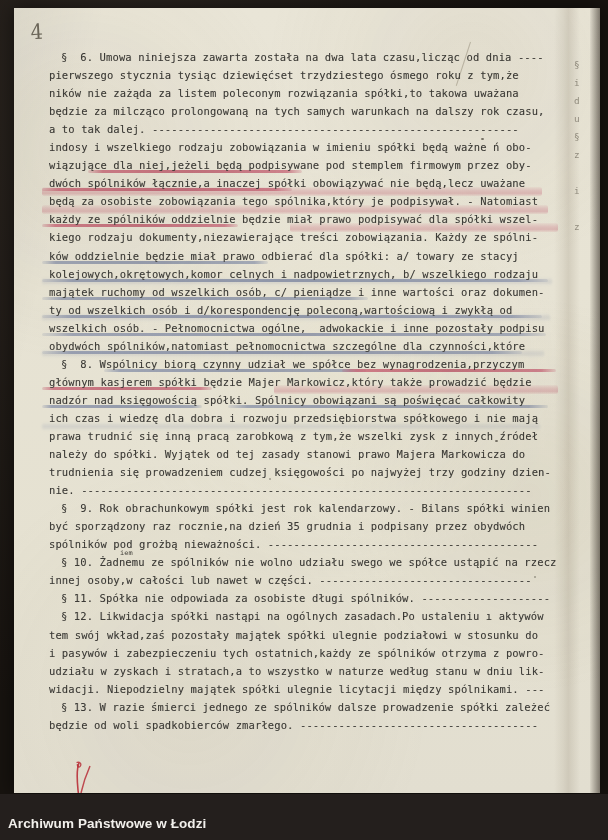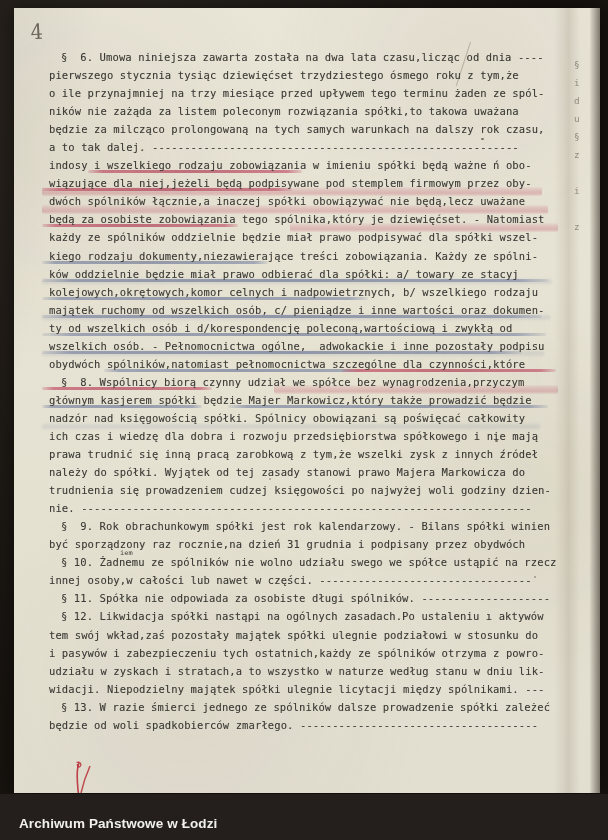--- a/index.html
+++ b/index.html
@@ -226,21 +226,21 @@
     background: #241f1d;
     display: flex;
     align-items: center;
   }
   .watermark span {
     color: #f2f0ec;
     font-family: "Liberation Sans", sans-serif;
     font-size: 13.5px;
     font-weight: 700;
     letter-spacing: 0.1px;
-    padding-left: 19px;
+    padding-left: 8px;
     margin-top: 13px;
   }
 </style>
 </head>
 <body>
 
 <div id="page">
 
   <div class="backdrop"></div>
 
@@ -273,46 +273,46 @@
         <div class="mark red" style="left: 74px; width: 214px; top: 162.3px;"></div>
         <div class="mark red" style="left: 28px; width: 250px; top: 180.35px;"></div>
         <div class="mark red" style="left: 28px; width: 196px; top: 216.45px;"></div>
         <div class="mark red" style="left: 328px; width: 214px; top: 360.85px;"></div>
         <div class="mark red" style="left: 28px; width: 170px; top: 378.9px;"></div>
       </div>
 
     <div class="body" id="text-body">
         <div class="ln ind">§  6. Umowa niniejsza zawarta została na dwa lata czasu,licząc od dnia ----</div>
         <div class="ln">pierwszego stycznia tysiąc dziewięćset trzydziestego ósmego roku z tym,że</div>
-        <div class="ln">o ile przynajmniej na trzy miesiące przed upływem tego terminu żaden ze spól-</div>
         <div class="ln">ników nie zażąda za listem poleconym rozwiązania spółki,to takowa uważana</div>
         <div class="ln">będzie za milcząco prolongowaną na tych samych warunkach na dalszy rok czasu,</div>
         <div class="ln">a to tak dalej. ---------------------------------------------------------</div>
         <div class="ln">indosy i wszelkiego rodzaju zobowiązania w imieniu spółki będą ważne ń obo-</div>
         <div class="ln">wiązujące dla niej,jeżeli będą podpisywane pod stemplem firmowym przez oby-</div>
         <div class="ln">dwóch spólników łącznie,a inaczej spółki obowiązywać nie będą,lecz uważane</div>
-        <div class="ln">będą za osobiste zobowiązania tego spólnika,który je dziewięćset. - Natomiast</div>
+        <div class="ln">będą za osobiste zobowiązania tego spólnika,który je podpisywał. - Natomiast</div>
         <div class="ln">każdy ze spólników oddzielnie będzie miał prawo podpisywać dla spółki wszel-</div>
         <div class="ln">kiego rodzaju dokumenty,niezawierające treści zobowiązania. Każdy ze spólni-</div>
         <div class="ln">ków oddzielnie będzie miał prawo odbierać dla spółki: a/ towary ze stacyj</div>
         <div class="ln">kolejowych,okrętowych,komor celnych i nadpowietrznych, b/ wszelkiego rodzaju</div>
         <div class="ln">majątek ruchomy od wszelkich osób, c/ pieniądze i inne wartości oraz dokumen-</div>
         <div class="ln">ty od wszelkich osób i d/korespondencję poleconą,wartościową i zwykłą od</div>
         <div class="ln">wszelkich osób. - Pełnomocnictwa ogólne,  adwokackie i inne pozostały podpisu</div>
         <div class="ln">obydwóch spólników,natomiast pełnomocnictwa szczególne dla czynności,które</div>
         <div class="ln ind">§  8. Wspólnicy biorą czynny udział we spółce bez wynagrodzenia,przyczym</div>
         <div class="ln">głównym kasjerem spółki będzie Majer Markowicz,który także prowadzić będzie</div>
         <div class="ln">nadzór nad księgowością spółki. Spólnicy obowiązani są poświęcać całkowity</div>
         <div class="ln">ich czas i wiedzę dla dobra i rozwoju przedsiębiorstwa spółkowego i nie mają</div>
         <div class="ln">prawa trudnić się inną pracą zarobkową z tym,że wszelki zysk z innych źródeł</div>
         <div class="ln">należy do spółki. Wyjątek od tej zasady stanowi prawo Majera Markowicza do</div>
-        <div class="ln">trudnienia się prowadzeniem cudzej księgowości po najwyżej woli godziny dzien-</div>
+        <div class="ln">trudnienia się prowadzeniem cudzej księgowości po najwyżej trzy godziny dzien-</div>
         <div class="ln">nie. ----------------------------------------------------------------------</div>
         <div class="ln ind">§  9. Rok obrachunkowym spółki jest rok kalendarzowy. - Bilans spółki winien</div>
-        <div class="ln">być sporządzony raz rocznie,na dzień 31 grudnia i podpisany przez obydwóch</div>
+        <div class="ln">być sporządzony raz rocznie,na dzień 35 grudnia i podpisany przez obydwóch</div>
+        <div class="ln">spólników pod grożbą nieważności. ------------------------------------------</div>
         <div class="ln ind">§ 10. Żadnemu ze spólników nie wolno udziału swego we spółce ustąpić na rzecz</div>
         <div class="ln">innej osoby,w całości lub nawet w części. ---------------------------------</div>
         <div class="ln ind">§ 11. Spółka nie odpowiada za osobiste długi spólników. --------------------</div>
         <div class="ln ind">§ 12. Likwidacja spółki nastąpi na ogólnych zasadach.Po ustaleniu ı aktywów</div>
         <div class="ln">tem swój wkład,zaś pozostały majątek spółki ulegnie podziałowi w stosunku do</div>
         <div class="ln">i pasywów i zabezpieczeniu tych ostatnich,każdy ze spólników otrzyma z powro-</div>
         <div class="ln">udziału w zyskach i stratach,a to wszystko w naturze według stanu w dniu lik-</div>
         <div class="ln">widacji. Niepodzielny majątek spółki ulegnie licytacji między spólnikami. ---</div>
         <div class="ln ind">§ 13. W razie śmierci jednego ze spólników dalsze prowadzenie spółki zależeć</div>
         <div class="ln">będzie od woli spadkobierców zmarłego. -------------------------------------</div>

